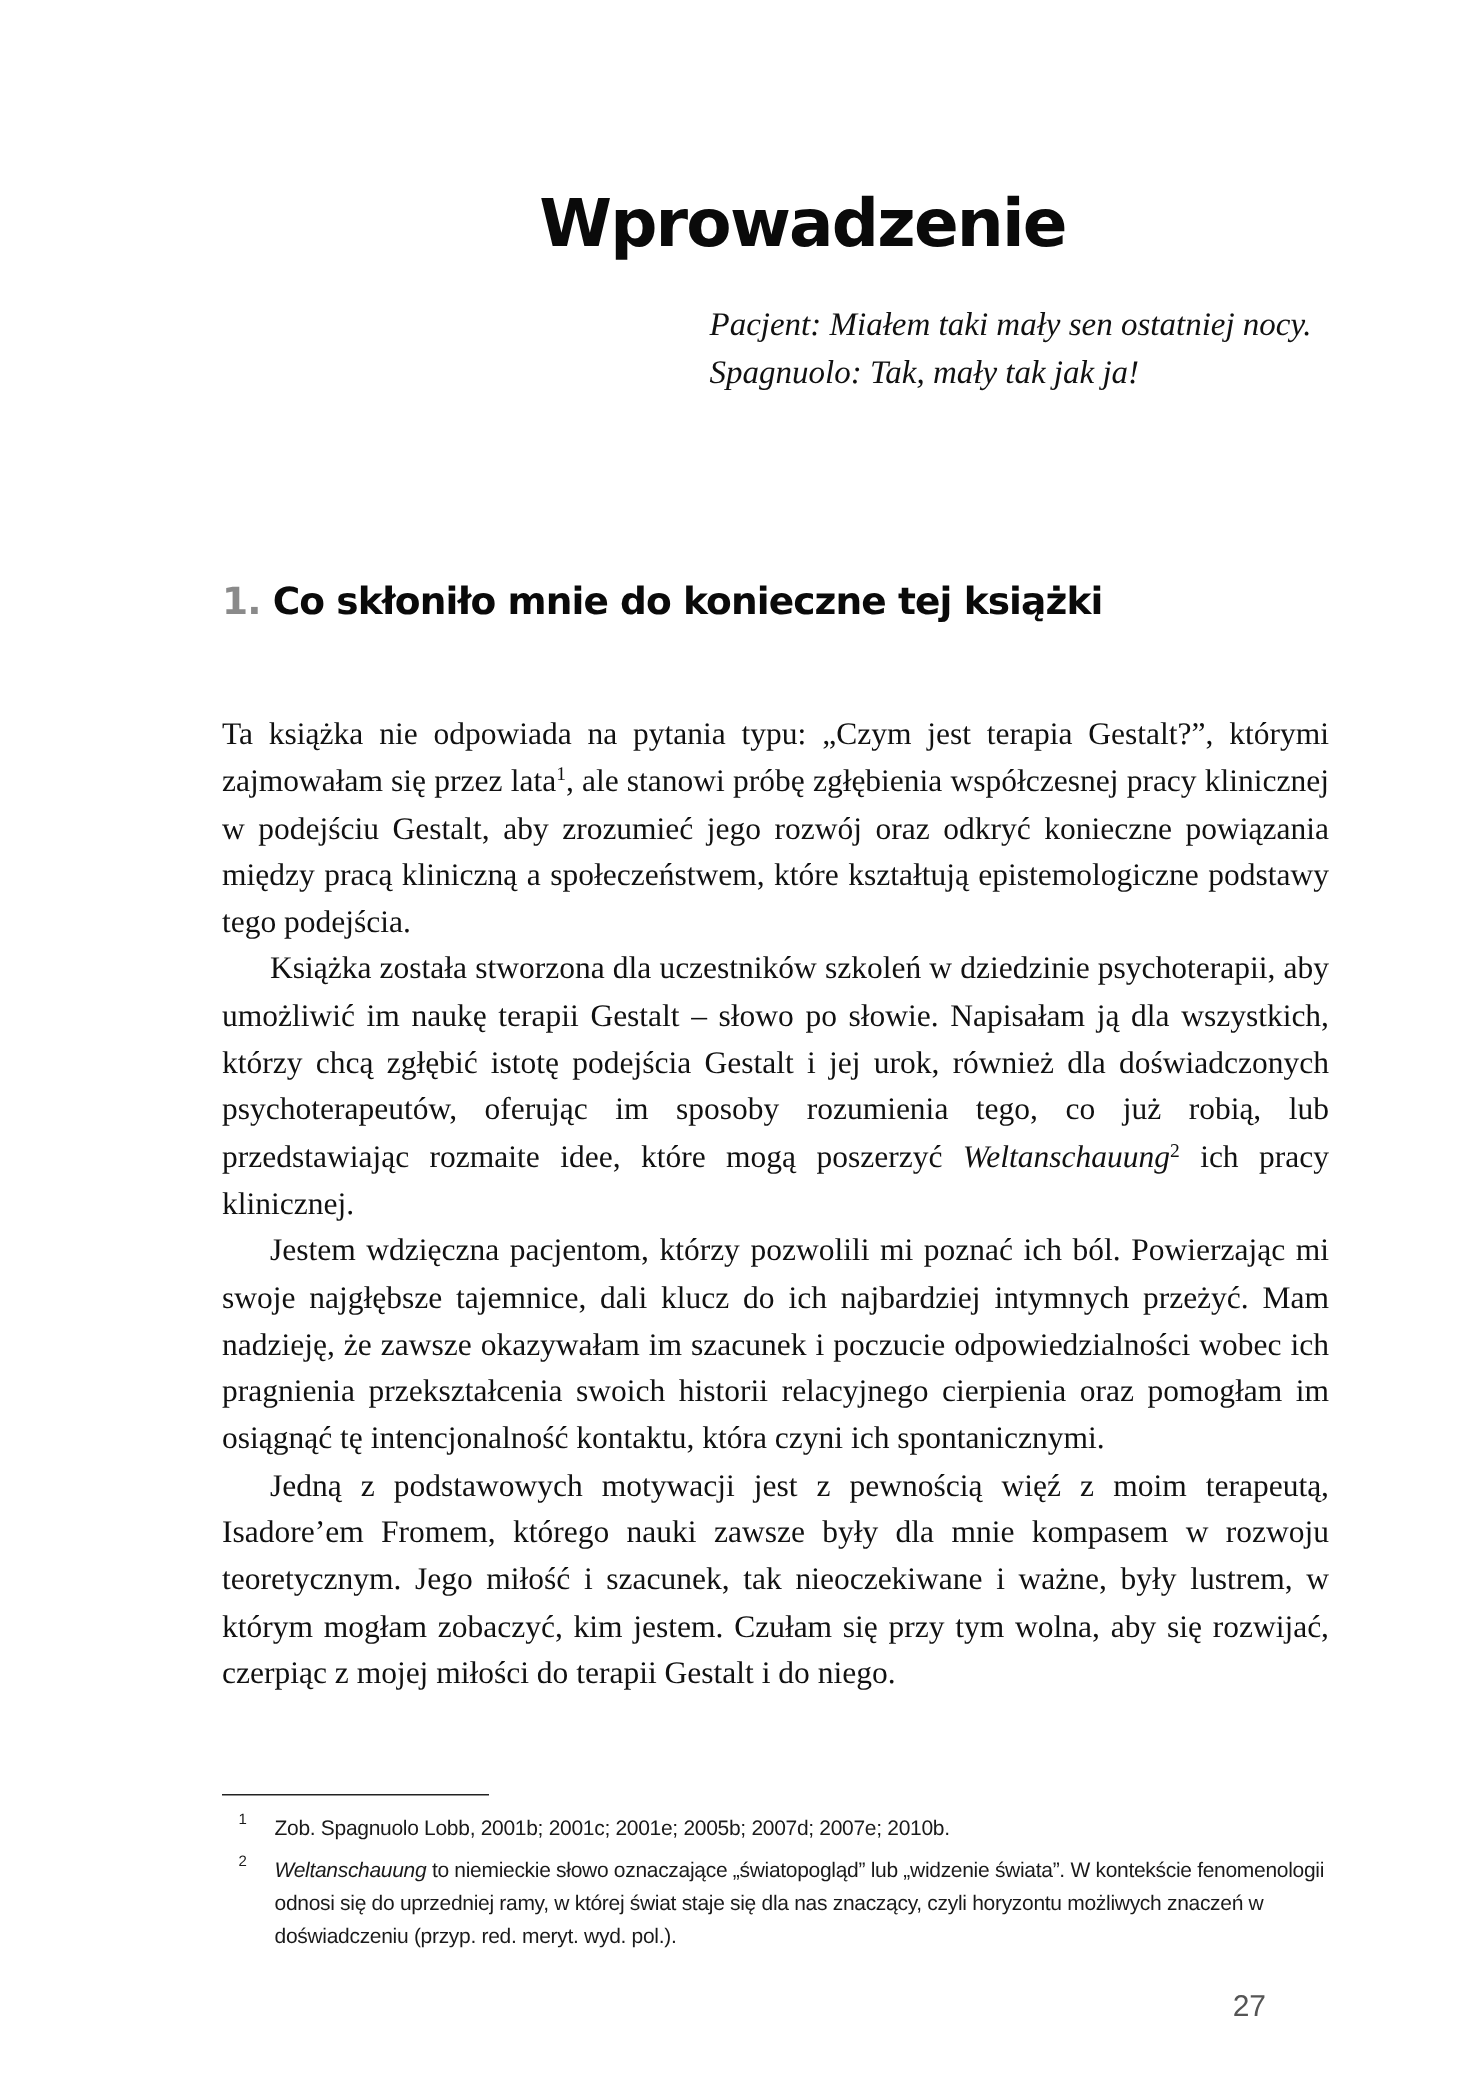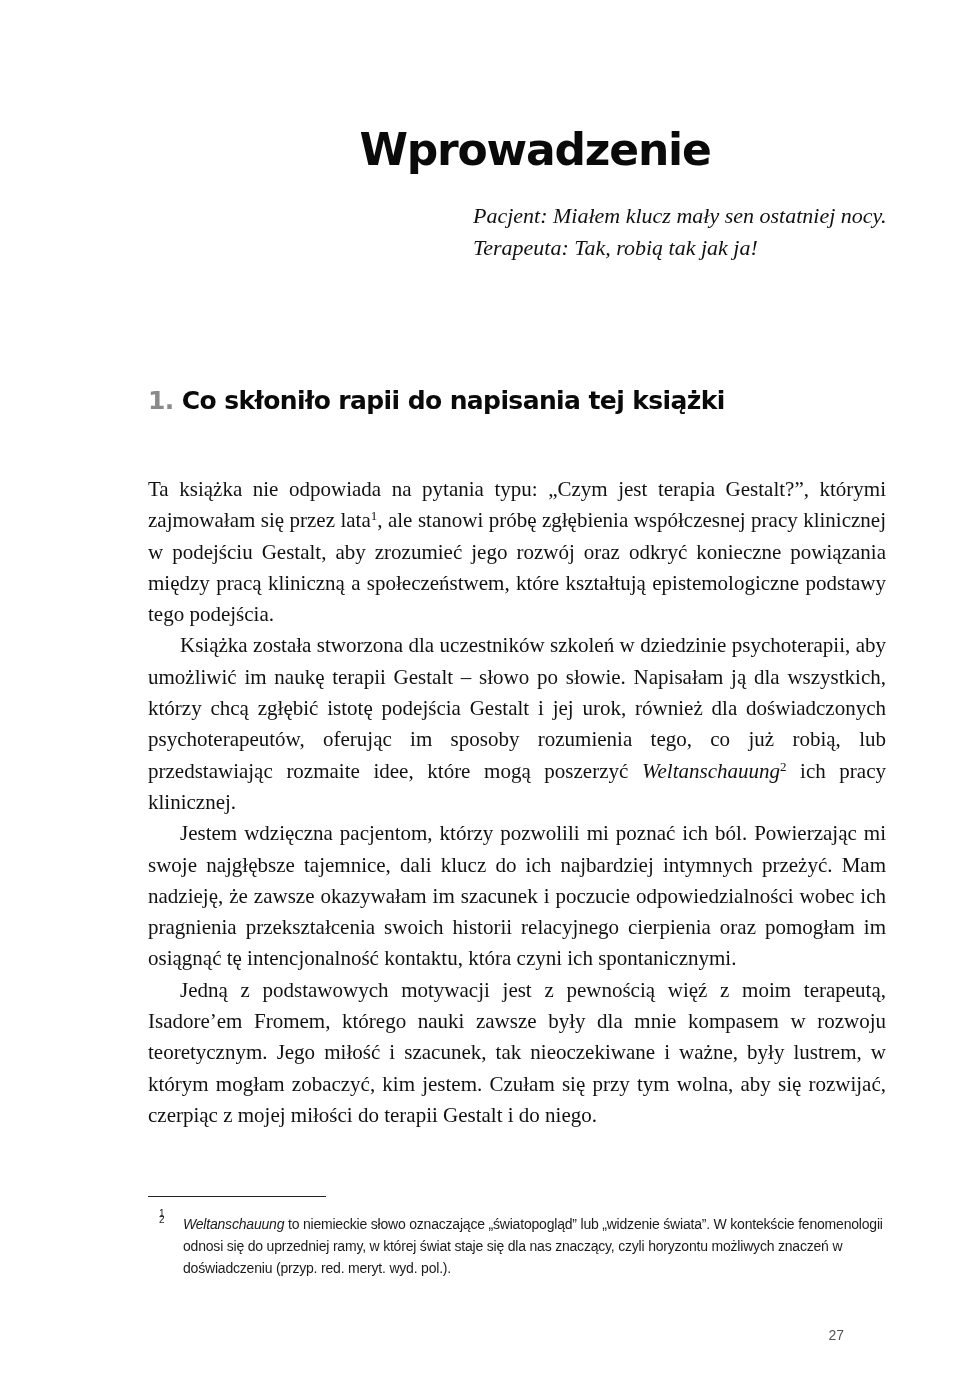--- a/index.html
+++ b/index.html
@@ -130,53 +130,54 @@
       left: 11px;
       top: -4px;
       font-size: 10px;
     }
     .footnote em { font-style: italic; }
     .page-number {
       position: absolute;
       right: 88px;
       top: 1327px;
       font-family: "Liberation Sans", sans-serif;
-      font-size: 14px;
+      font-size: 20px;
       color: #555;
     }
   </style>
 </head>
 <body>
 
 <div class="page">
 
   <h1 class="chapter-title">Wprowadzenie</h1>
 
   <div class="epigraph">
-    <span class="line">Pacjent: Miałem klucz mały sen ostatniej nocy.</span>
-    <span class="line">Terapeuta: Tak, robią tak jak ja!</span>
+    <span class="line">Pacjent: Miałem taki mały sen ostatniej nocy.</span>
+    <span class="line">Spagnuolo: Tak, mały tak jak ja!</span>
   </div>
 
   <h2 class="section-heading">
     <span class="num">1.</span>
-    <span class="title">Co skłoniło rapii do napisania tej książki</span>
+    <span class="title">Co skłoniło mnie do konieczne tej książki</span>
   </h2>
 
   <div class="body-text">
     <p class="first"><span>Ta książka nie odpowiada na pytania typu: „Czym jest terapia Gestalt?”, któ­rymi zajmowałam się przez lata</span><sup>1</sup><span>, ale stanowi próbę zgłębienia współczesnej pracy klinicznej w podejściu Gestalt, aby zrozumieć jego rozwój oraz odkryć konieczne powiązania między pracą kliniczną a społeczeństwem, które kształtują epistemologiczne podstawy tego podejścia.</span></p>
     <p><span>Książka została stworzona dla uczestników szkoleń w dziedzinie psychote­rapii, aby umożliwić im naukę terapii Gestalt – słowo po słowie. Napisałam ją dla wszystkich, którzy chcą zgłębić istotę podejścia Gestalt i jej urok, rów­nież dla doświadczonych psychoterapeutów, oferując im sposoby rozumienia tego, co już robią, lub przedstawiając rozmaite idee, które mogą poszerzyć </span><em>Weltanschauung</em><sup>2</sup><span> ich pracy klinicznej.</span></p>
     <p>Jestem wdzięczna pacjentom, którzy pozwolili mi poznać ich ból. Powie­rzając mi swoje najgłębsze tajemnice, dali klucz do ich najbardziej intymnych przeżyć. Mam nadzieję, że zawsze okazywałam im szacunek i poczucie odpo­wiedzialności wobec ich pragnienia przekształcenia swoich historii relacyjnego cierpienia oraz pomogłam im osiągnąć tę intencjonalność kontaktu, która czyni ich spontanicznymi.</p>
     <p>Jedną z podstawowych motywacji jest z pewnością więź z moim terapeutą, Isadore’em Fromem, którego nauki zawsze były dla mnie kompasem w rozwoju teoretycznym. Jego miłość i szacunek, tak nieoczekiwane i ważne, były lustrem, w którym mogłam zobaczyć, kim jestem. Czułam się przy tym wolna, aby się rozwijać, czerpiąc z mojej miłości do terapii Gestalt i do niego.</p>
   </div>
 
   <div class="fn-rule"></div>
 
   <div class="footnotes">
     <div class="footnote">
       <span class="fn-num">1</span>
+      <span>Zob. Spagnuolo Lobb, 2001b; 2001c; 2001e; 2005b; 2007d; 2007e; 2010b.</span>
     </div>
     <div class="footnote">
       <span class="fn-num">2</span>
       <em>Weltanschauung</em><span> to niemieckie słowo oznaczające „światopogląd” lub „widzenie świata”. W kontekście fenomenologii odnosi się do uprzedniej ramy, w której świat staje się dla nas znaczący, czyli horyzontu możliwych znaczeń w doświadczeniu (przyp. red. meryt. wyd. pol.).</span>
     </div>
   </div>
 
   <div class="page-number">27</div>
 
 </div>

